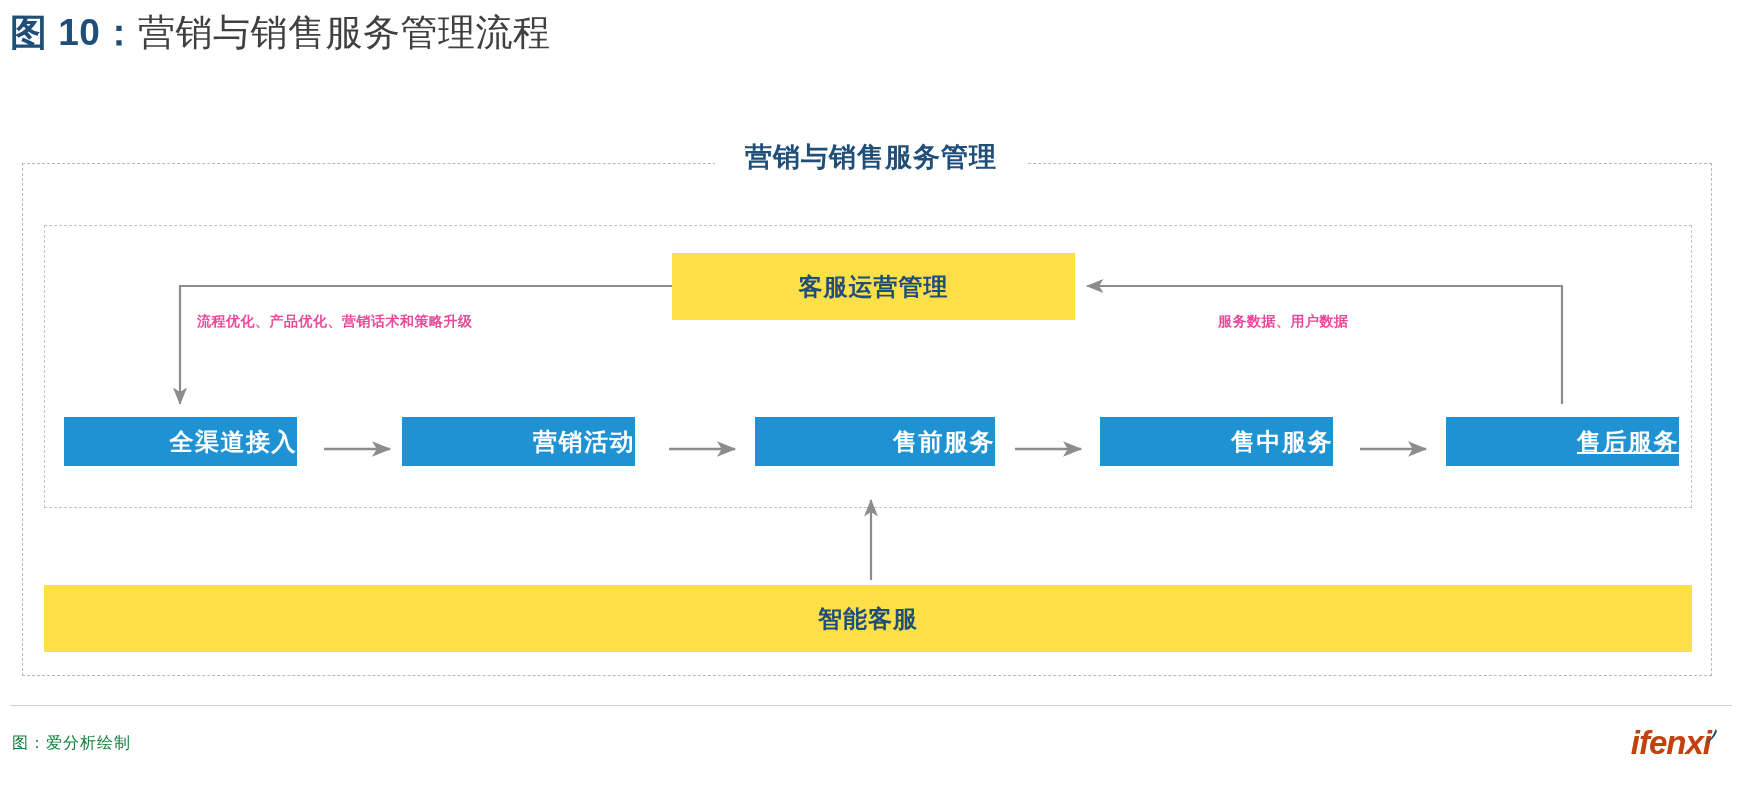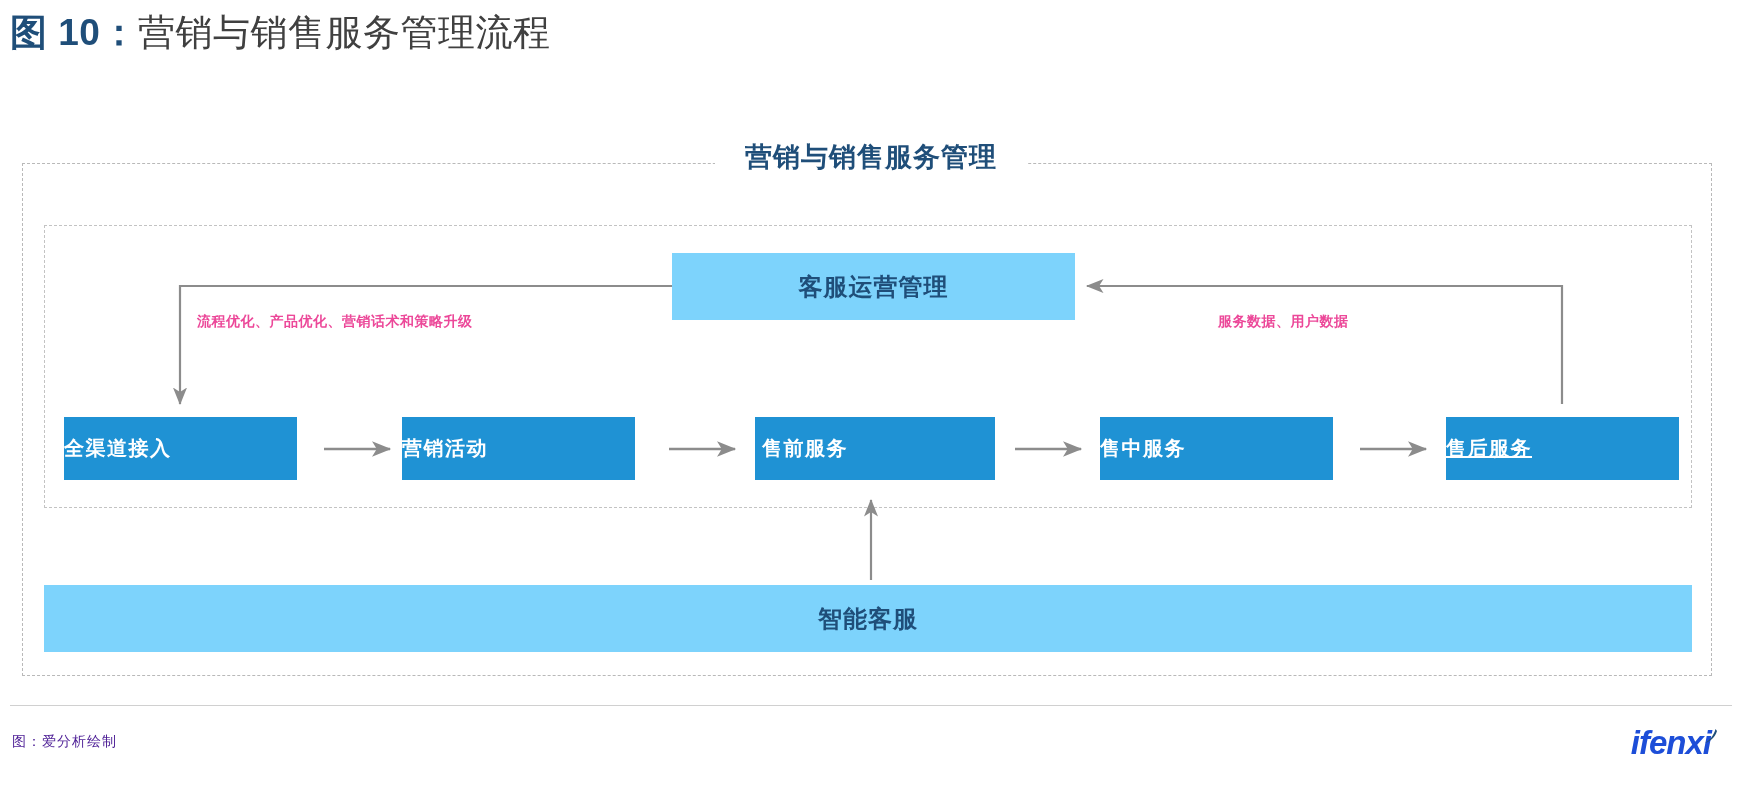--- a/index.html
+++ b/index.html
@@ -64,21 +64,21 @@
     top: 225px;
     width: 1648px;
     height: 283px;
     border: 1px dashed #c3c3c3;
     box-sizing: border-box;
   }
 
   
   .gray-box {
     position: absolute;
-    background: #7dd3fc;
+    background: #fde047;
     color: #1F4E79;
     font-size: 24px;
     font-weight: bold;
     display: flex;
     align-items: center;
     justify-content: center;
     letter-spacing: 1px;
   }
   #box-kefu {
     left: 672px;
@@ -91,28 +91,28 @@
     top: 585px;
     width: 1648px;
     height: 67px;
   }
 
   
   .blue-box {
     position: absolute;
     top: 417px;
     width: 233px;
-    height: 63px;
+    height: 49px;
     background: #1F92D4;
     color: #ffffff;
-    font-size: 20px;
+    font-size: 24px;
     font-weight: bold;
     display: flex;
     align-items: center;
-    justify-content: flex-start;
+    justify-content: flex-end;
     letter-spacing: 1.5px;
   }
   #blue-0 { left: 64px; }
   #blue-1 { left: 402px; }
   #blue-2 { left: 755px; padding-left: 7px; }
   #blue-3 { left: 1100px; }
   #blue-4 { left: 1446px; text-decoration: underline; }
 
   
   .flow-arrow {
@@ -160,29 +160,29 @@
     left: 10px;
     top: 705px;
     width: 1722px;
     height: 1px;
     background: #d0d0d0;
   }
   .footer-note {
     position: absolute;
     left: 12px;
     top: 733px;
-    color: #4c1d95;
-    font-size: 14px;
+    color: #15803d;
+    font-size: 16px;
     letter-spacing: 1px;
   }
   .logo {
     position: absolute;
     right: 18px;
     top: 724px;
-    color: #1d4ed8;
+    color: #c2410c;
     font-size: 33px;
     font-weight: bold;
     font-style: italic;
     letter-spacing: -1px;
   }
   .logo .swoosh {
     display: inline-block;
     position: relative;
     top: -10px;
     left: -7px;

